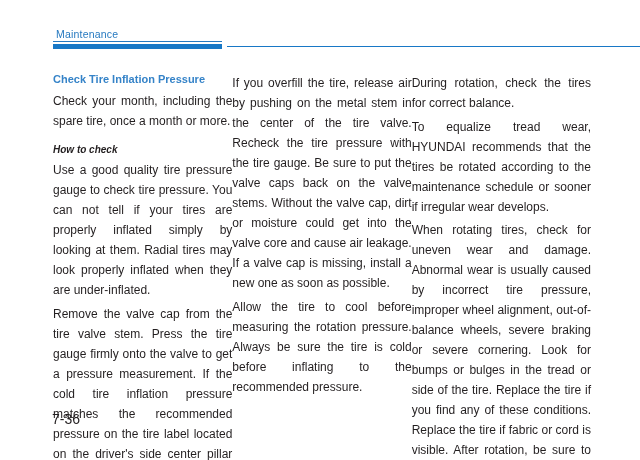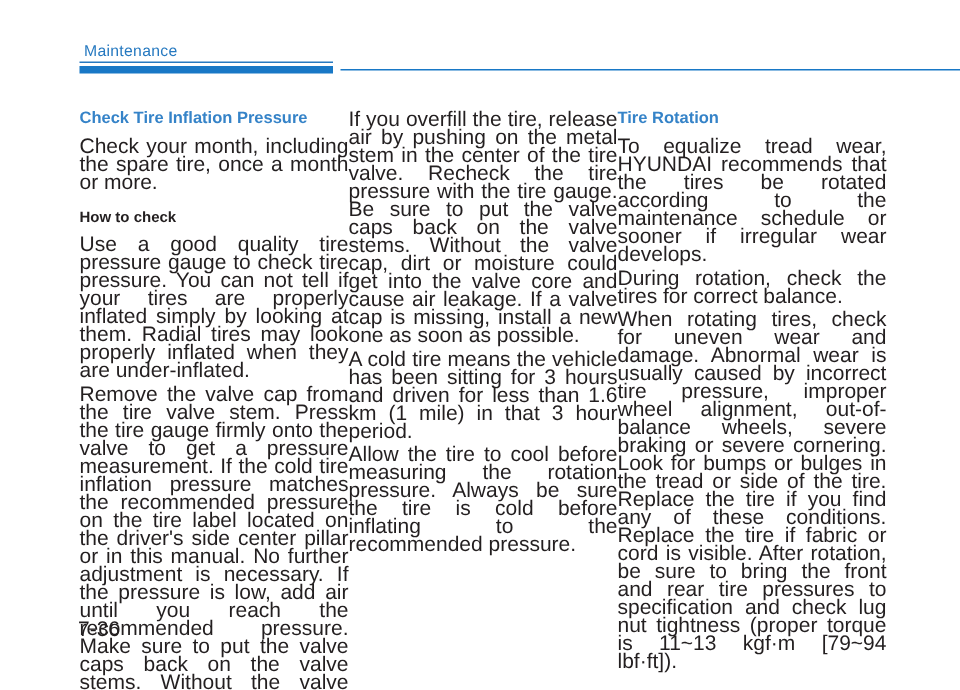--- a/index.html
+++ b/index.html
@@ -54,37 +54,38 @@
     top: 73px;
     width: 538px;
     display: flex;
   }
   .col {
     flex: 1 1 0;
     min-width: 0;
   }
   .col p {
     margin: 0 0 3.5px 0;
-    font-size: 14px;
-    line-height: 12px;
+    font-size: 12px;
+    line-height: 20px;
     text-align: justify;
     color: #231f20;
   }
   .col h2 {
     margin: 0 0 5px 0;
     font-size: 11px;
     line-height: 13px;
     font-weight: bold;
     color: #3583c8;
   }
   .col h3 {
     margin: 13px 0 4px 0;
     font-size: 10px;
     line-height: 12px;
     font-weight: bold;
+    font-style: italic;
     color: #231f20;
   }
   .page-number {
     position: absolute;
     left: 52px;
     top: 411px;
     font-size: 14px;
     color: #231f20;
   }
 </style>
@@ -103,28 +104,26 @@
     <section class="col">
       <h2>Check Tire Inflation Pressure</h2>
       <p>Check your month, including the spare tire, once a month or more.</p>
       <h3>How to check</h3>
       <p>Use a good quality tire pressure gauge to check tire pressure. You can not tell if your tires are properly inflated simply by looking at them. Radial tires may look properly inflated when they are under-inflated.</p>
       <p>Remove the valve cap from the tire valve stem. Press the tire gauge firmly onto the valve to get a pressure measurement. If the cold tire inflation pressure matches the recommended pressure on the tire label located on the driver's side center pillar or in this manual. No further adjustment is necessary. If the pressure is low, add air until you reach the recommended pressure. Make sure to put the valve caps back on the valve stems. Without the valve cap, dirt or moisture could get into the valve core and cause air leakage. If a valve cap is missing, install a new one as soon as possible.</p>
     </section>
 
     <section class="col">
       <p>If you overfill the tire, release air by pushing on the metal stem in the center of the tire valve. Recheck the tire pressure with the tire gauge. Be sure to put the valve caps back on the valve stems. Without the valve cap, dirt or moisture could get into the valve core and cause air leakage. If a valve cap is missing, install a new one as soon as possible.</p>
-      <p>A cold tire means the vehicle has been sitting for 3 hours and driven for less than 1.6 km (1 mile) in that 3 hour period.</p>
       <p>Allow the tire to cool before measuring the rotation pressure. Always be sure the tire is cold before inflating to the recommended pressure.</p>
     </section>
 
     <section class="col">
-      <h2>Tire Rotation</h2>
+      <p>During rotation, check the tires for correct balance.</p>
       <p>To equalize tread wear, HYUNDAI recommends that the tires be rotated according to the maintenance schedule or sooner if irregular wear develops.</p>
-      <p>During rotation, check the tires for correct balance.</p>
       <p>When rotating tires, check for uneven wear and damage. Abnormal wear is usually caused by incorrect tire pressure, improper wheel alignment, out-of-balance wheels, severe braking or severe cornering. Look for bumps or bulges in the tread or side of the tire. Replace the tire if you find any of these conditions. Replace the tire if fabric or cord is visible. After rotation, be sure to bring the front and rear tire pressures to specification and check lug nut tightness (proper torque is 11~13 kgf·m [79~94 lbf·ft]).</p>
     </section>
 
   </main>
 
   <span class="page-number">7-36</span>
 
 </div>
 
 </body></html>

